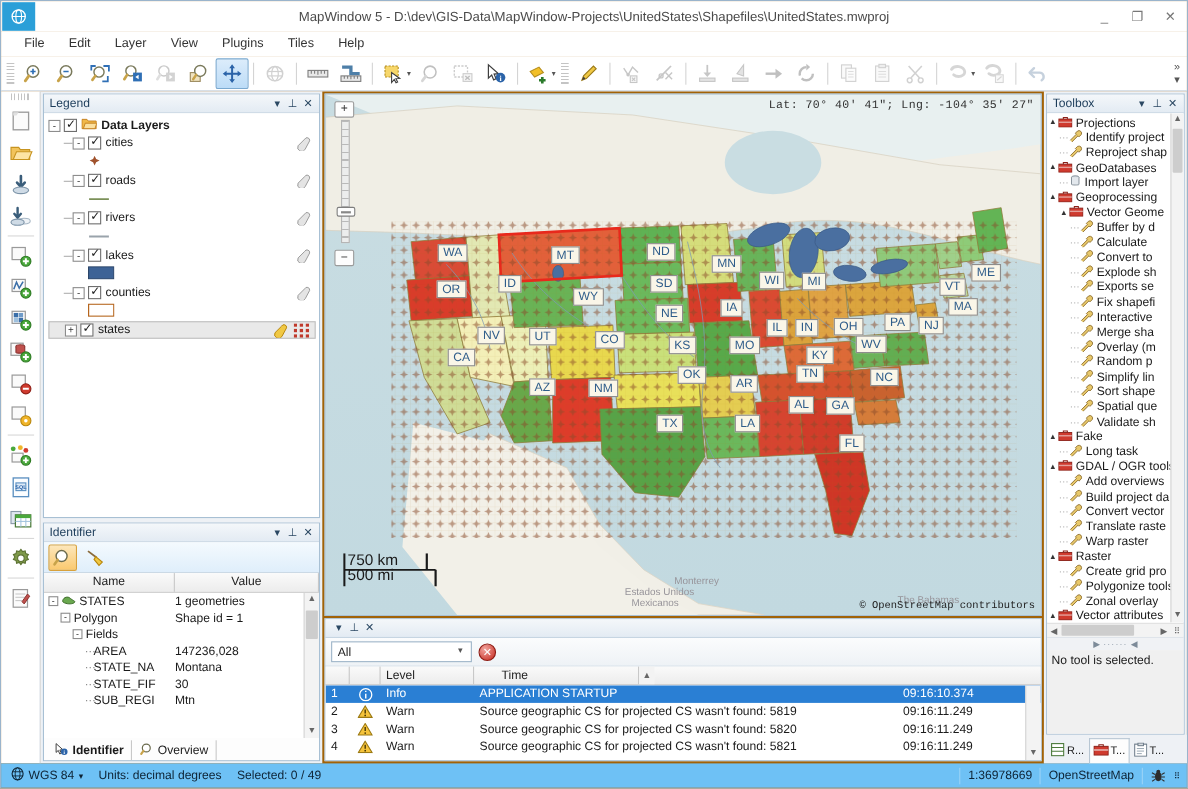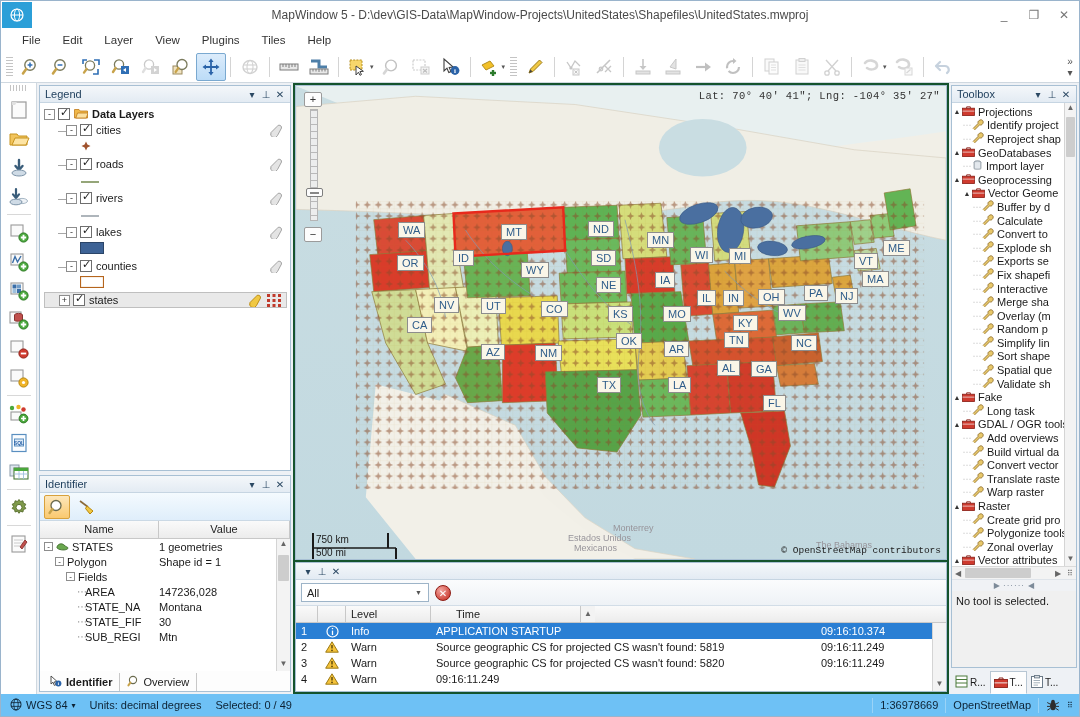--- a/index.html
+++ b/index.html
@@ -7,21 +7,21 @@
     margin: 0; padding: 0;
     width: 1080px; height: 717px;
     overflow: hidden;
     font-family: "Liberation Sans", sans-serif;
     font-size: 11px;
     background: #f0f0f0;
   }
   .app {
     position: relative;
     width: 1080px; height: 717px;
-    background: #14532d;
+    background: #a16207;
     border: 1px solid #9ab4cc;
     display: flex; flex-direction: column;
   }
 
   
   .titlebar {
     height: 28px;
     background: #ffffff;
     display: flex; align-items: center;
     position: relative;
@@ -241,22 +241,22 @@
     width: 8px; height: 112px; margin: 2px auto 0; background: #e9eae4;
     border: 1px solid #b5b5b5; position: relative;
     background-image: repeating-linear-gradient(to bottom,#b9b9b9 0 1px, #eceded 1px 7px);
   }
   .zc-thumb {
     position: absolute; left: -5px; top: 78px; width: 17px; height: 9px;
     background: #fdfdfd; border: 1px solid #7e7e7e; border-radius: 2px;
   }
   .zc-thumb::after { content:""; position:absolute; left:3px; top:3px; width:9px; height:2px; background:#888; }
   .scalebar {
-    position: absolute; left: 16px; bottom: 0; z-index: 9;
-    font-size: 10px; color: #1a1a1a;
+    position: absolute; left: 16px; bottom: 30px; z-index: 9;
+    font-size: 14px; color: #1a1a1a;
   }
   .sb-line { position: relative; width: 88px; }
   .sb-km, .sb-mi { padding-left: 4px; line-height: 13px; }
   .sb-bar { position: absolute; left:0; top:0; bottom:0; width: 88px; }
   .osm-credit {
     position: absolute; right: 5px; bottom: 3px; z-index: 9;
     font-family: "Liberation Mono", monospace; font-size: 9.5px; color: #222;
   }
 
   
@@ -1273,20 +1273,21 @@
           <div class="dbg-row">
             <div class="dc c-num">4</div>
             <div class="dc c-ico">
               <svg width="14" height="12" viewBox="0 0 14 12">
                   <path d="M7 0.8 L13.3 11.2 L0.7 11.2 Z" fill="#f5c33b" stroke="#9c7a14" stroke-width="1"></path>
                   <line x1="7" y1="4" x2="7" y2="7.6" stroke="#4a3a06" stroke-width="1.3"></line>
                   <circle cx="7" cy="9.4" r=".8" fill="#4a3a06"></circle>
                 </svg>
             </div>
             <div class="dc c-lvl">Warn</div>
+            <div class="dc c-msg">Source geographic CS for projected CS wasn't found: 5821</div>
             <div class="dc c-time">09:16:11.249</div>
           </div>
           <div class="vscroll">
             <div class="vs-arrow"></div>
             <div class="vs-arrow">▼</div>
           </div>
         </div>
       </div>
     </div>
 
@@ -1525,21 +1526,21 @@
                   <path d="M1 9.5 L6.5 4 L5.6 3.1 L7.6 1.1 A2.4 2.4 0 0 1 10.9 4.4 L8.9 6.4 L8 5.5 L2.5 11" fill="#e8c86a" stroke="#8a6a2a" stroke-width=".8"></path>
                 </svg></span>
               <span class="tbx-txt">Add overviews</span>
             </div>
             <div class="tbx-row">
               <span class="tbx-lead"></span>
               <span class="tbx-lead">⋯</span>
               <span style="margin-right:3px"><svg width="12" height="11" viewBox="0 0 12 11">
                   <path d="M1 9.5 L6.5 4 L5.6 3.1 L7.6 1.1 A2.4 2.4 0 0 1 10.9 4.4 L8.9 6.4 L8 5.5 L2.5 11" fill="#e8c86a" stroke="#8a6a2a" stroke-width=".8"></path>
                 </svg></span>
-              <span class="tbx-txt">Build virtual da</span>
+              <span class="tbx-txt">Build project da</span>
             </div>
             <div class="tbx-row">
               <span class="tbx-lead"></span>
               <span class="tbx-lead">⋯</span>
               <span style="margin-right:3px"><svg width="12" height="11" viewBox="0 0 12 11">
                   <path d="M1 9.5 L6.5 4 L5.6 3.1 L7.6 1.1 A2.4 2.4 0 0 1 10.9 4.4 L8.9 6.4 L8 5.5 L2.5 11" fill="#e8c86a" stroke="#8a6a2a" stroke-width=".8"></path>
                 </svg></span>
               <span class="tbx-txt">Convert vector</span>
             </div>
             <div class="tbx-row">

